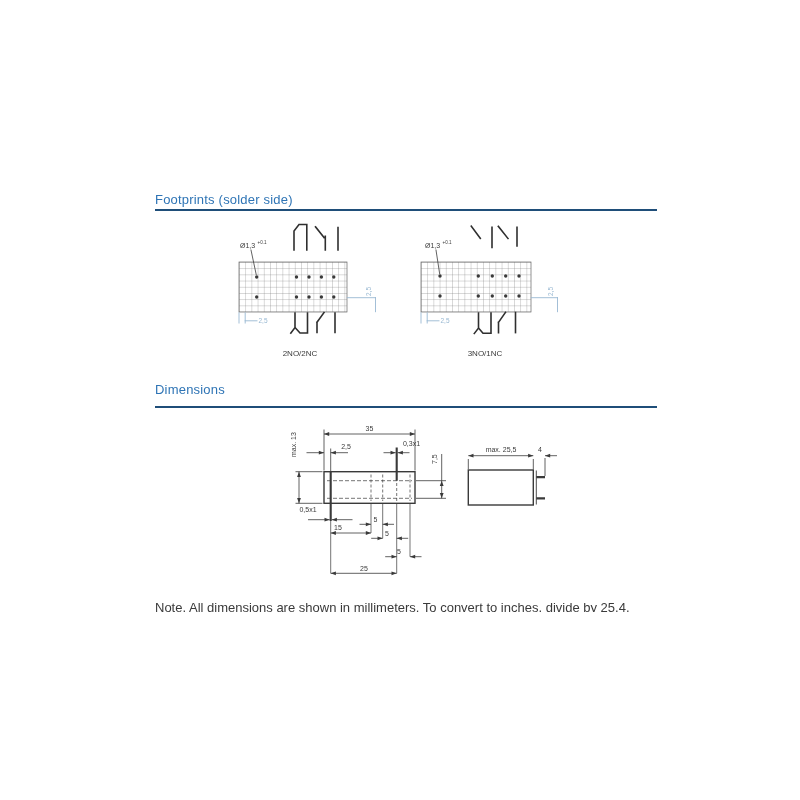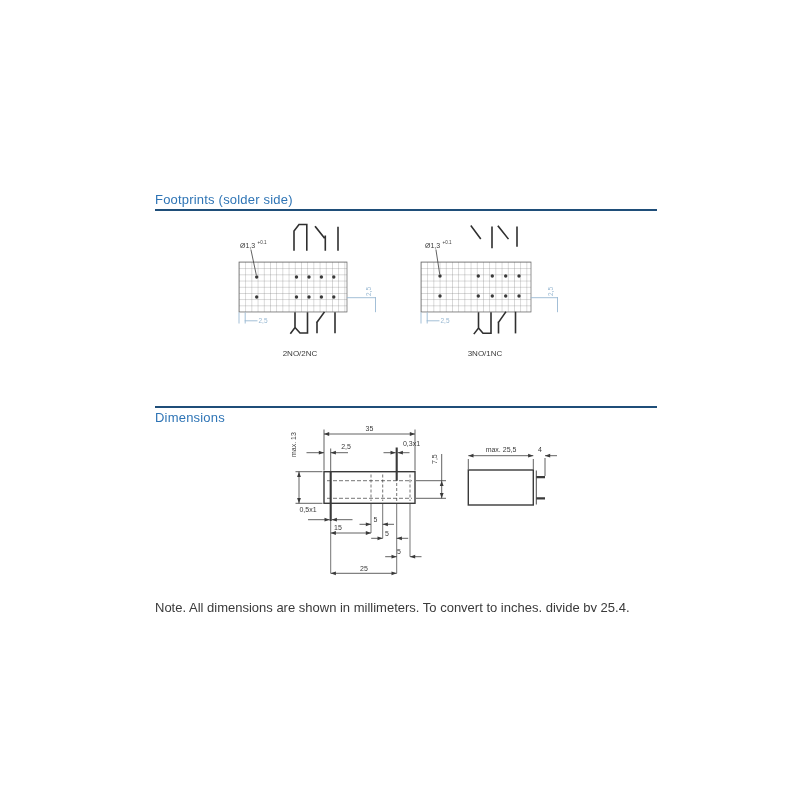--- a/index.html
+++ b/index.html
@@ -18,21 +18,21 @@
   .bluetxt{font-size:6.5px;fill:#98b8d2;}
 </style>
 </head>
 <body>
 
 <div id="page">
 
   <div class="heading" style="top:192px">Footprints (solder side)</div>
   <div class="rule" style="top:209px"></div>
 
-  <div class="heading" style="top:410px">Dimensions</div>
+  <div class="heading" style="top:382px">Dimensions</div>
   <div class="rule" style="top:406px"></div>
 
   <div id="note">Note. All dimensions are shown in millimeters. To convert to inches, divide by 25.4.</div>
 
   <svg width="800" height="800" viewBox="0 0 800 800">
     <defs>
       <path id="ah" d="M0,0 L-5.2,1.9 L-5.2,-1.9 Z" fill="#3a3a3a"></path>
       <pattern id="gp1" patternUnits="userSpaceOnUse" x="239" y="262" width="6.2" height="6.2">
         <path d="M6.2,0 L0,0 L0,6.2" fill="none" stroke="#777" stroke-width="0.55"></path>
       </pattern>

